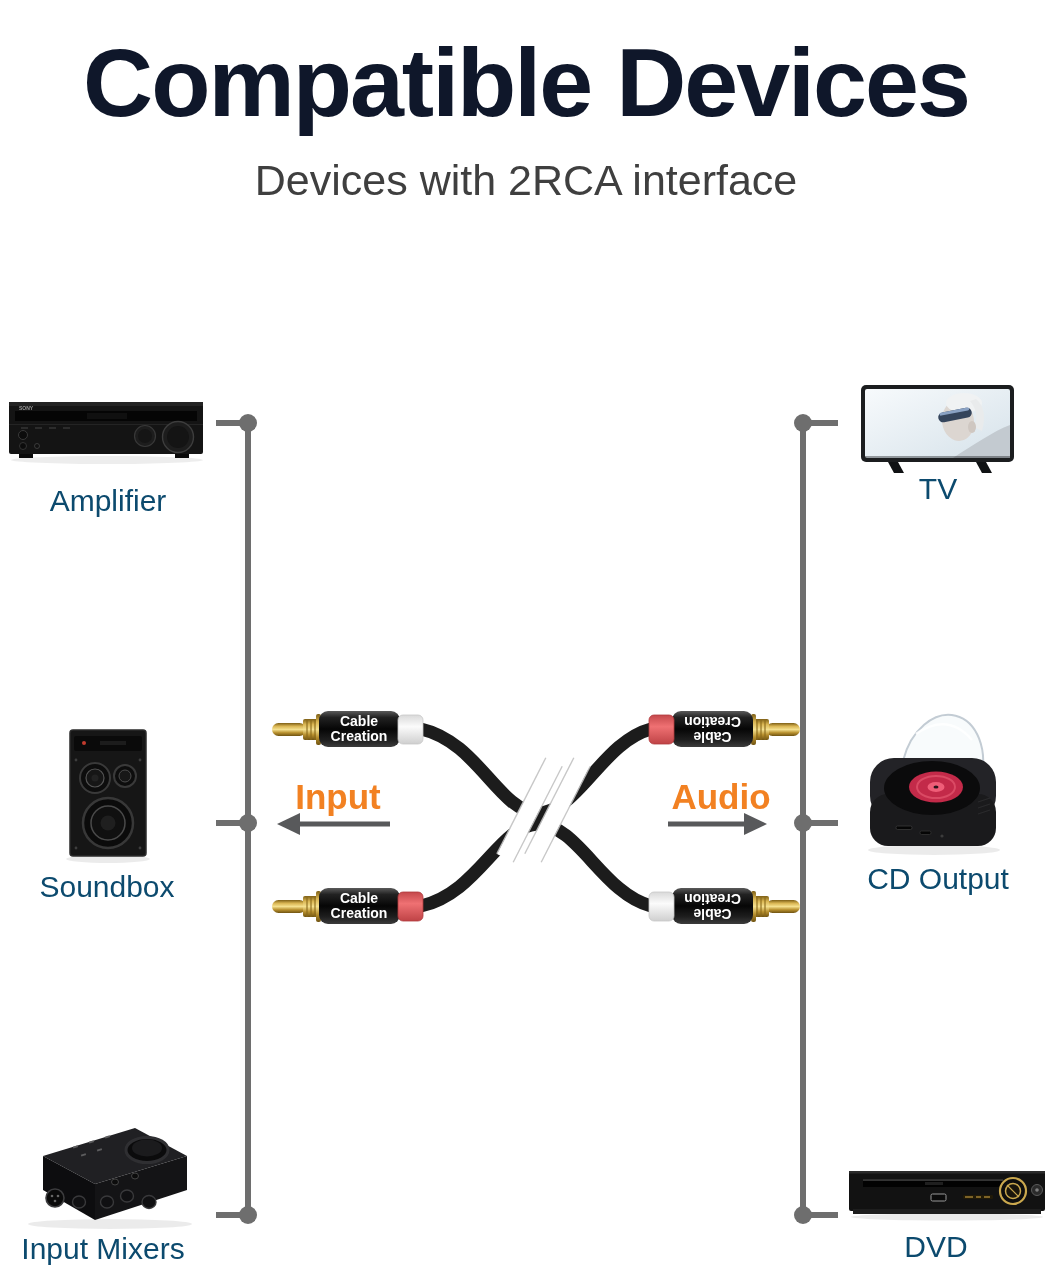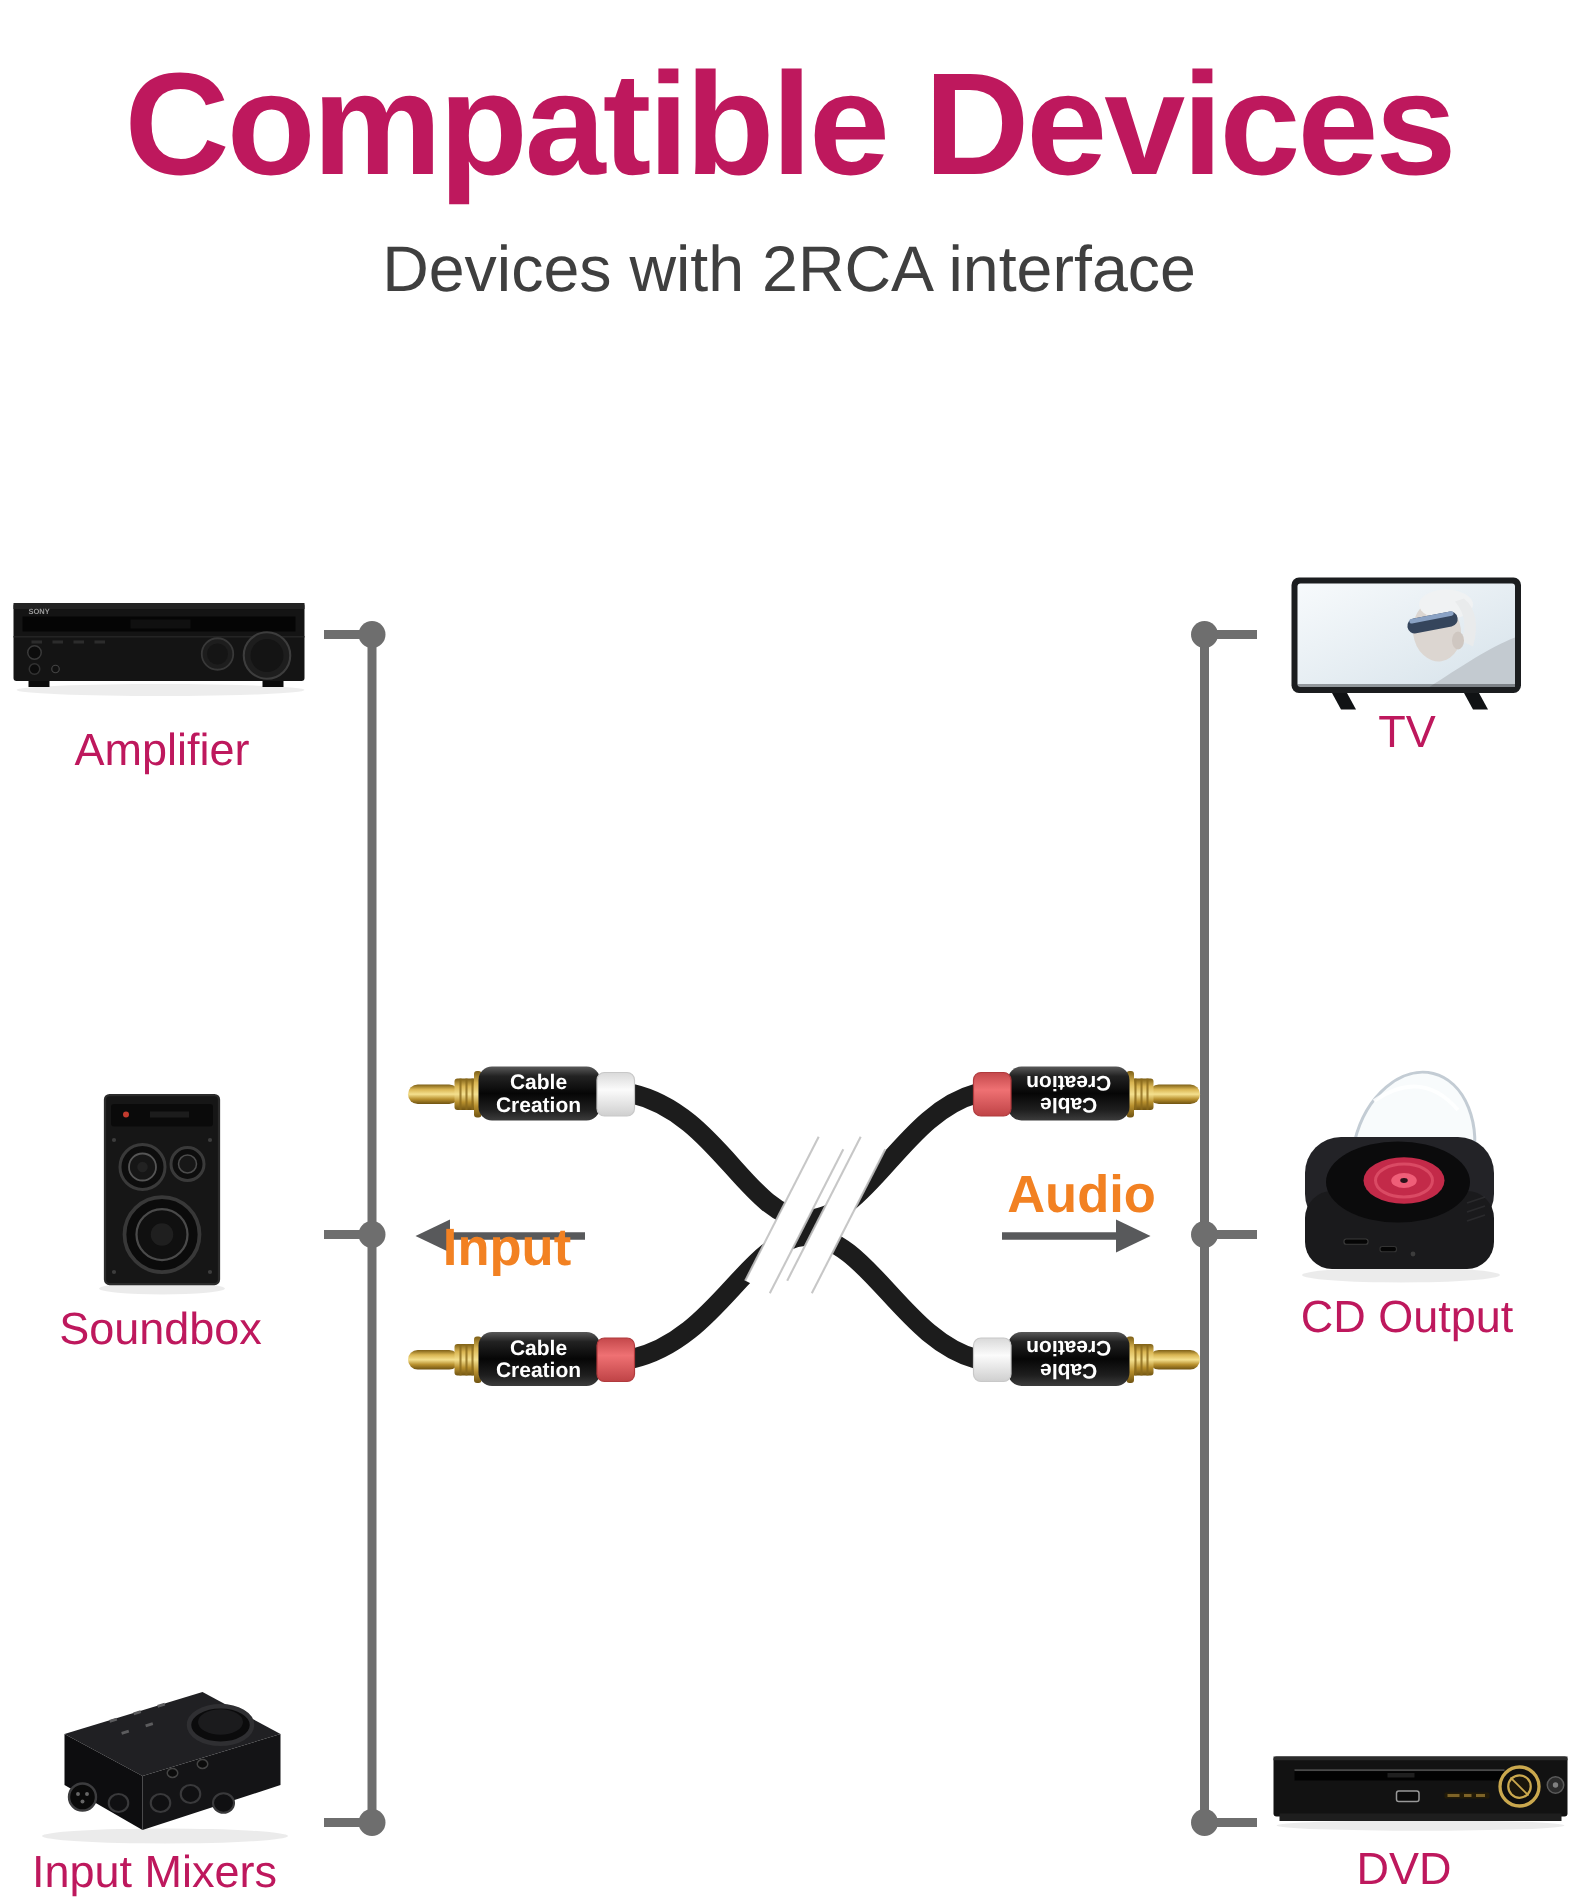--- a/index.html
+++ b/index.html
@@ -1,23 +1,23 @@
 <!DOCTYPE html>
 <html><head>
 <meta charset="utf-8">
 <style>
   html,body{margin:0;padding:0;background:#fff;}
   #canvas{position:relative;width:1052px;height:1268px;background:#ffffff;overflow:hidden;
           font-family:"Liberation Sans", sans-serif;}
   .abs{position:absolute;}
   .title{left:0;top:30px;width:1052px;text-align:center;font-size:97px;font-weight:700;
-         color:#be185d;letter-spacing:-2px;line-height:1.1;}
+         color:#0f172a;letter-spacing:-2px;line-height:1.1;}
   .subtitle{left:0;top:156px;width:1052px;text-align:center;font-size:43px;font-weight:400;
             color:#3F3F3F;}
-  .dev-label{font-size:30px;color:#be185d;white-space:nowrap;transform:translateX(-50%);}
+  .dev-label{font-size:30px;color:#0c4a6e;white-space:nowrap;transform:translateX(-50%);}
   .io-label{font-size:35px;font-weight:700;color:#F28122;white-space:nowrap;transform:translateX(-50%);}
   svg{display:block;}
   #wires{left:0;top:0;}
 </style>
 </head>
 <body>
 
 <div id="canvas">
 
   <div class="abs title">Compatible Devices</div>
@@ -302,16 +302,16 @@
       <rect x="139" y="33" width="6" height="2" fill="#7d6327"></rect>
     <circle cx="168" cy="28" r="13" fill="#0e0e0e" stroke="#caa84e" stroke-width="2.2"></circle>
     <circle cx="168" cy="28" r="7.5" fill="#1a160c" stroke="#caa84e" stroke-width="1.5"></circle>
     <line x1="162" y1="22" x2="174" y2="34" stroke="#caa84e" stroke-width="1.2"></line>
     <circle cx="192" cy="27" r="5.5" fill="#2b2b2b" stroke="#5a5a5a" stroke-width="1"></circle>
     <circle cx="192" cy="27" r="1.8" fill="#808080"></circle>
     <rect x="8" y="46" width="188" height="5" fill="#1e1e1e"></rect>
   </svg>
   <div class="abs dev-label" style="left:936px;top:1230px;">DVD</div>
 
-  <div class="abs io-label" style="left:338px;top:812px;">Input</div>
+  <div class="abs io-label" style="left:338px;top:777px;">Input</div>
   <div class="abs io-label" style="left:721px;top:777px;">Audio</div>
 
 </div>
 
 </body></html>

